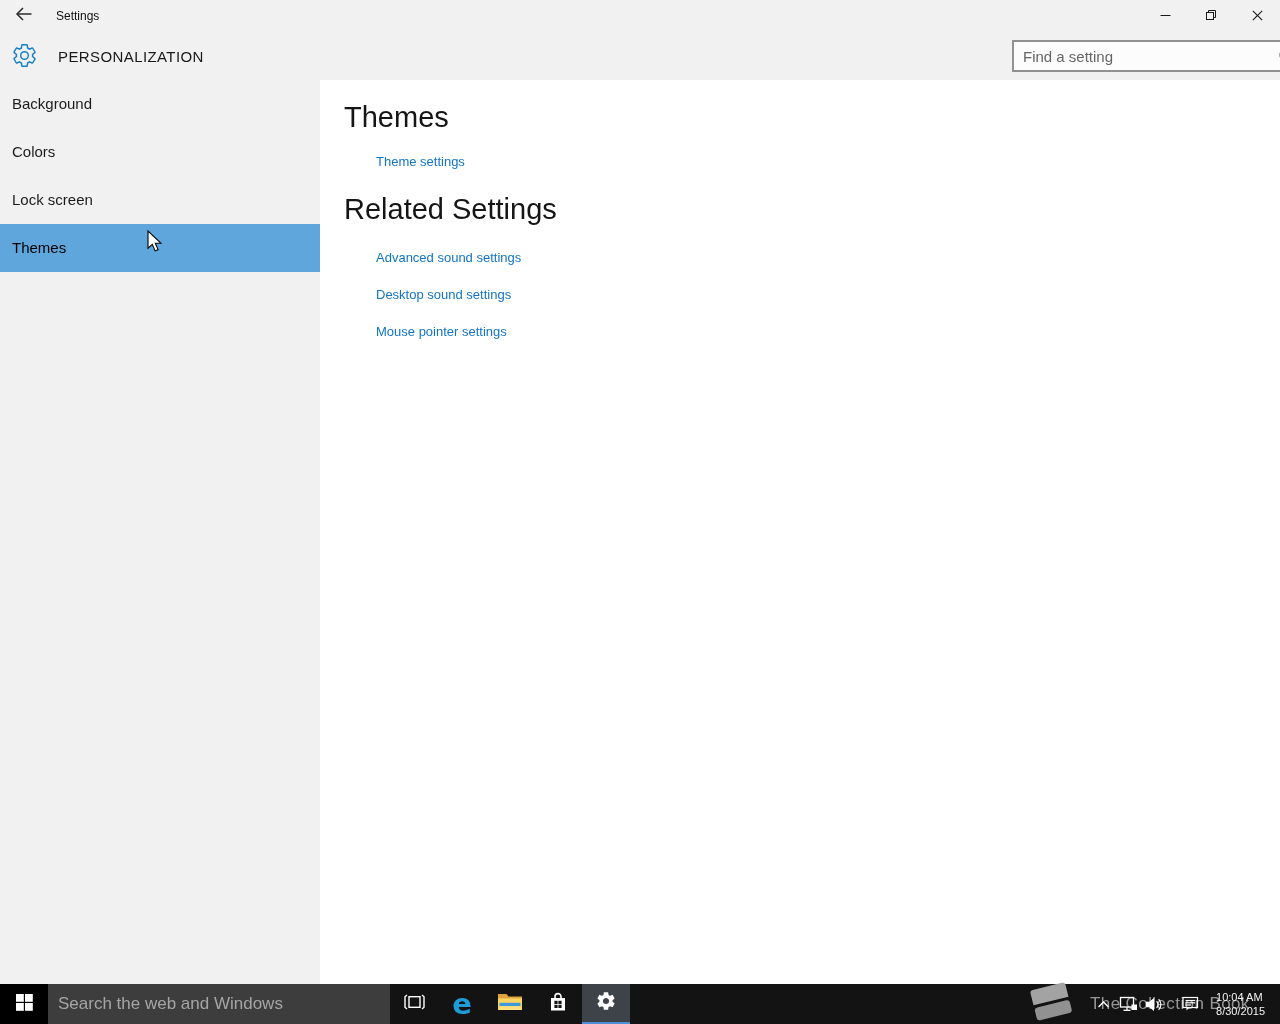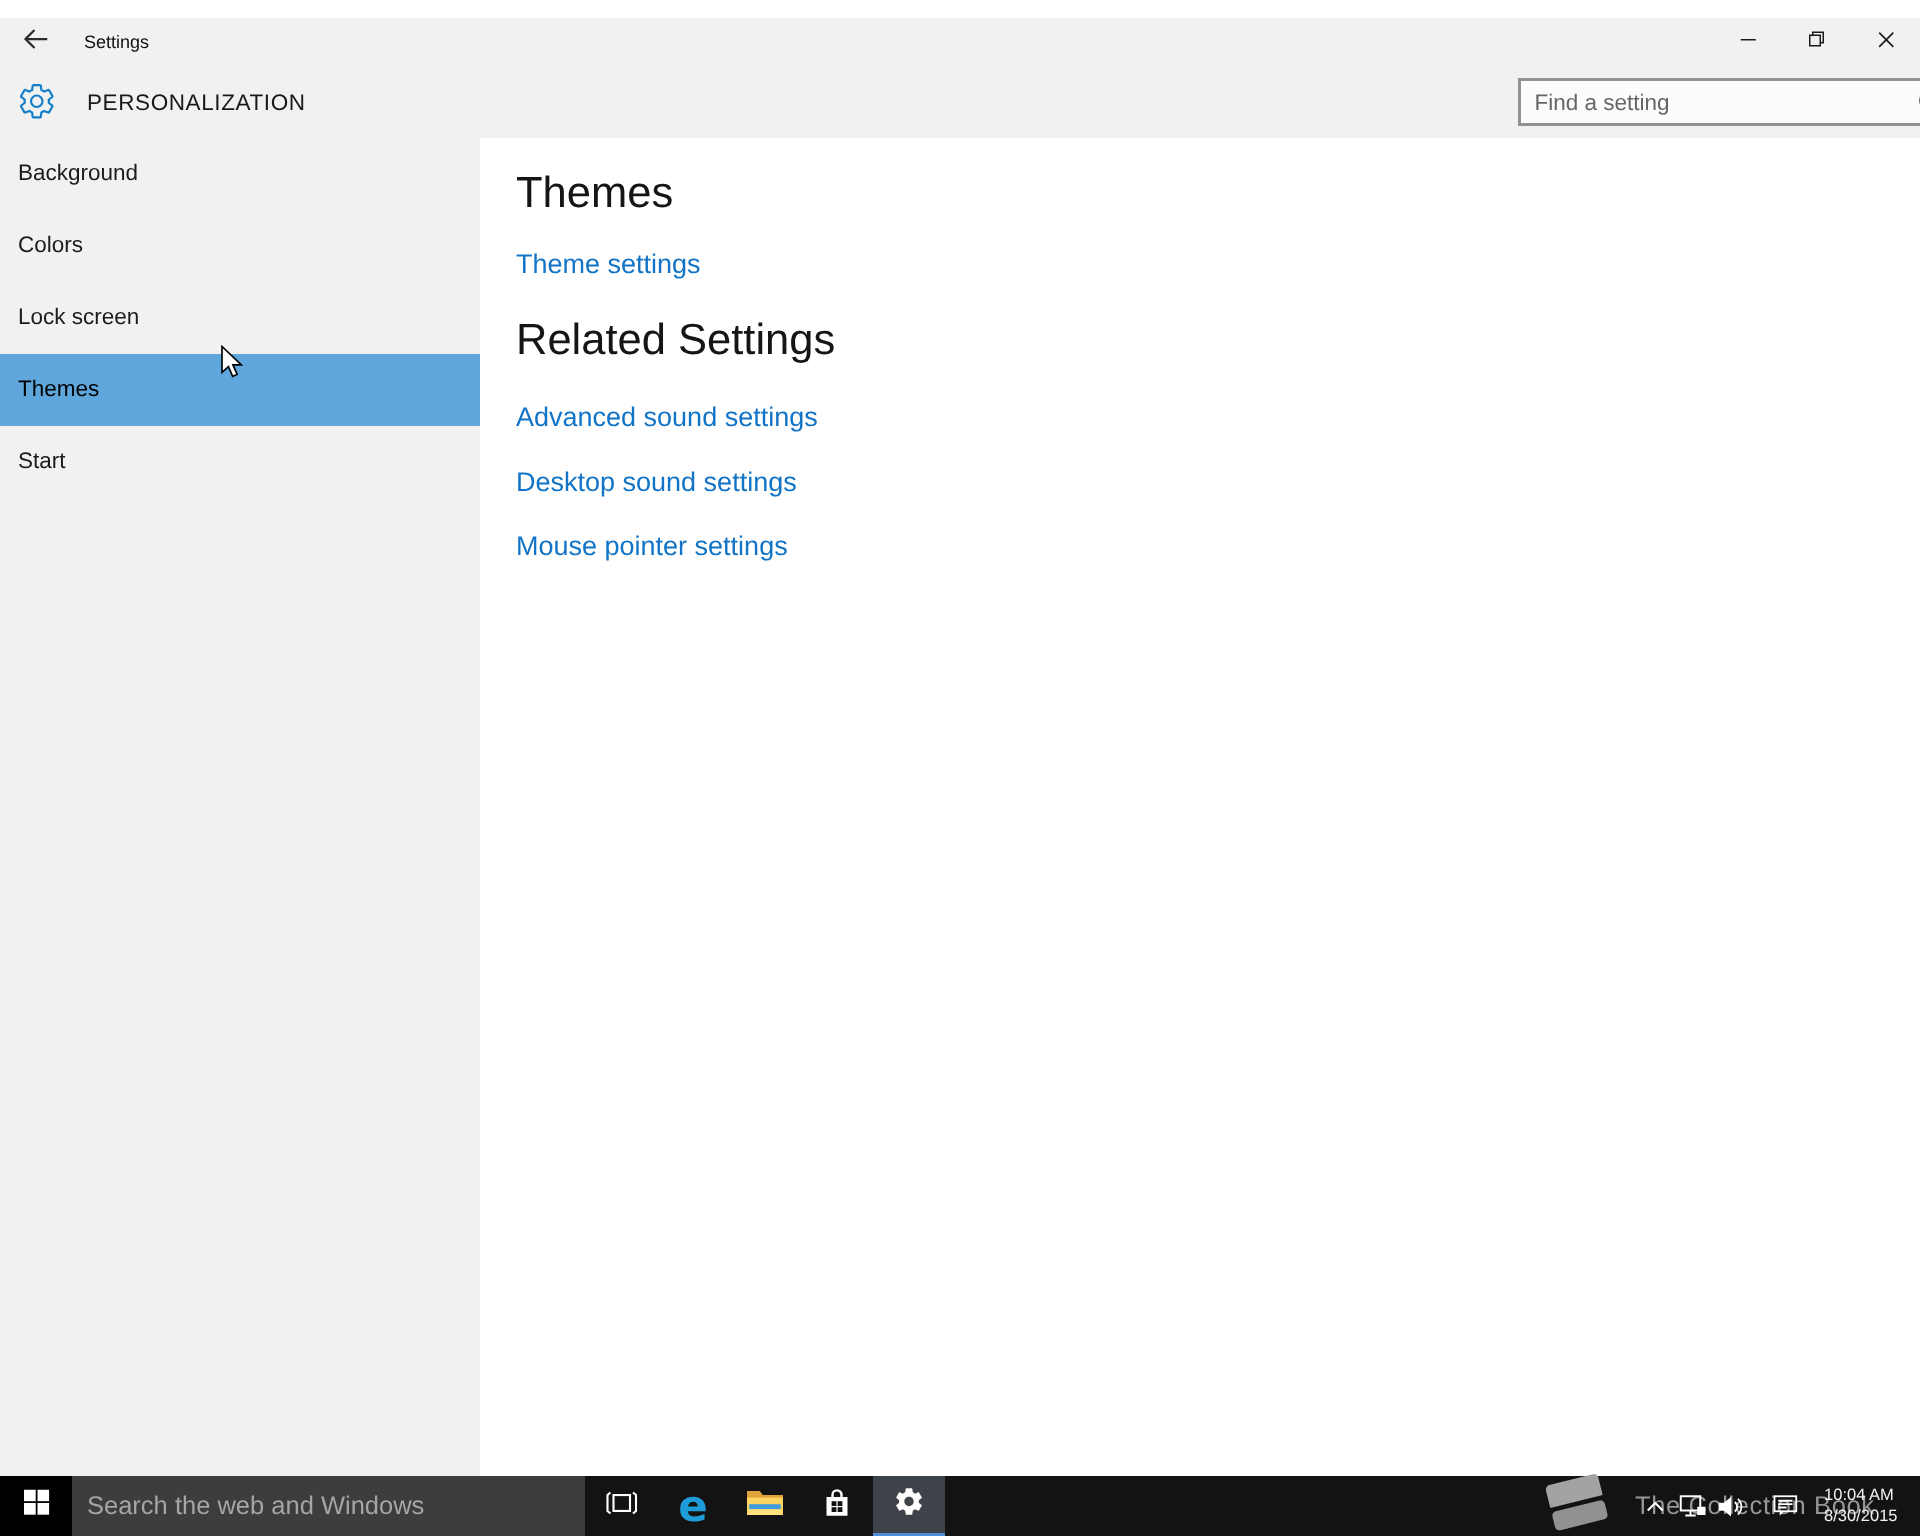--- a/index.html
+++ b/index.html
@@ -1,21 +1,21 @@
 <!DOCTYPE html>
 <html style="--accent_selected: #5EA6DB; --link: #1274C6; --gear_blue: #1580C9; --edge_blue: #1E9CD7; --taskbar_active_underline: #4E8ED9;"><head>
 <meta charset="utf-8">
 <style>
   * { margin:0; padding:0; box-sizing:border-box; }
   html,body { width:1280px; height:1024px; overflow:hidden; }
   body { font-family:"Liberation Sans","DejaVu Sans",sans-serif; background:#fff; cursor:default; }
   .screen { position:relative; width:1280px; height:1024px; overflow:hidden; }
 
   
-  .chrome-top { position:relative; width:1280px; height:80px; background:#f1f1f1;margin-top:12px; }
+  .chrome-top { position:relative; width:1280px; height:80px; background:#f1f1f1; }
   .back-btn { position:absolute; left:10px; top:4px; width:28px; height:24px;
               display:flex; align-items:center; justify-content:center; color:#2b2b2b; }
   .win-title { position:absolute; left:56px; top:9px; font-size:12px; color:#111; }
   .win-controls { position:absolute; right:0; top:0; display:flex; }
   .win-btn { width:46px; height:32px; display:flex; align-items:center; justify-content:center; color:#1a1a1a; }
 
   .gear-badge { position:absolute; left:11px; top:42px; width:27px; height:27px; color:var(--gear_blue,#1580C9); }
   .page-title { position:absolute; left:58px; top:48px; font-size:15px; letter-spacing:.4px; color:#191919; }
 
   .find-box { position:absolute; left:1012px; top:40px; width:291px; height:32px;
@@ -27,21 +27,21 @@
 
   
   .app-body { display:flex; width:1280px; height:904px;border-radius:19px; }
   .sidebar { width:320px; height:100%; background:#f1f1f1; flex:none; }
   .side-item { height:48px; line-height:48px; padding-left:12px; font-size:15px; color:#1b1b1b; }
   .side-item.selected { background:var(--accent_selected,#5EA6DB); color:#000; }
 
   .content { flex:1; background:#fff; padding:21px 0 0 24px; }
   .section-title { font-size:29px; font-weight:300; color:#151515; line-height:1.15; }
   .content a { display:block; width:fit-content; text-decoration:none;
-               font-size:18px; color:var(--link,#1274C6); }
+               font-size:13px; color:var(--link,#1274C6);margin-left:32px; }
   .link-theme { margin-top:20px; }
   .title-related { margin-top:24px; }
   .related-links a { margin-top:22px; }
   .related-links a:first-child { margin-top:23px; }
 
   
   .taskbar { position:absolute; left:0; top:984px; width:1280px; height:40px;
              background:#131313; display:flex; }
   .start-btn { width:48px; height:40px; background:#000; flex:none;
                display:flex; align-items:center; justify-content:center; }
@@ -127,21 +127,20 @@
     </div>
   </div>
 
   <div class="app-body">
 
     <div class="sidebar">
       <div class="side-item">Background</div>
       <div class="side-item">Colors</div>
       <div class="side-item">Lock screen</div>
       <div class="side-item selected">Themes</div>
-      <div class="side-item">Start</div>
     </div>
 
     <div class="content">
       <div class="section-title">Themes</div>
       <a href="#" class="link-theme">Theme settings</a>
       <div class="section-title title-related">Related Settings</div>
       <div class="related-links">
         <a href="#">Advanced sound settings</a>
         <a href="#">Desktop sound settings</a>
         <a href="#">Mouse pointer settings</a>

